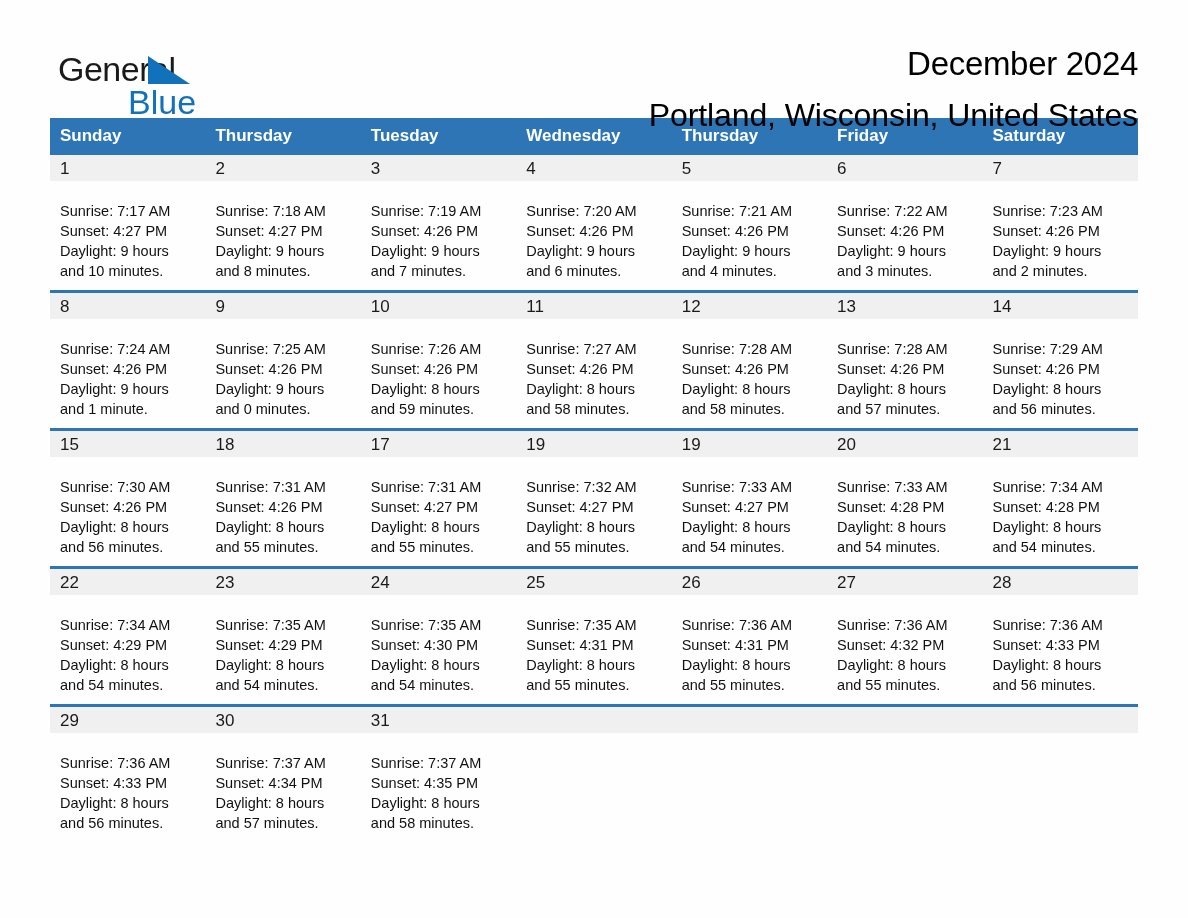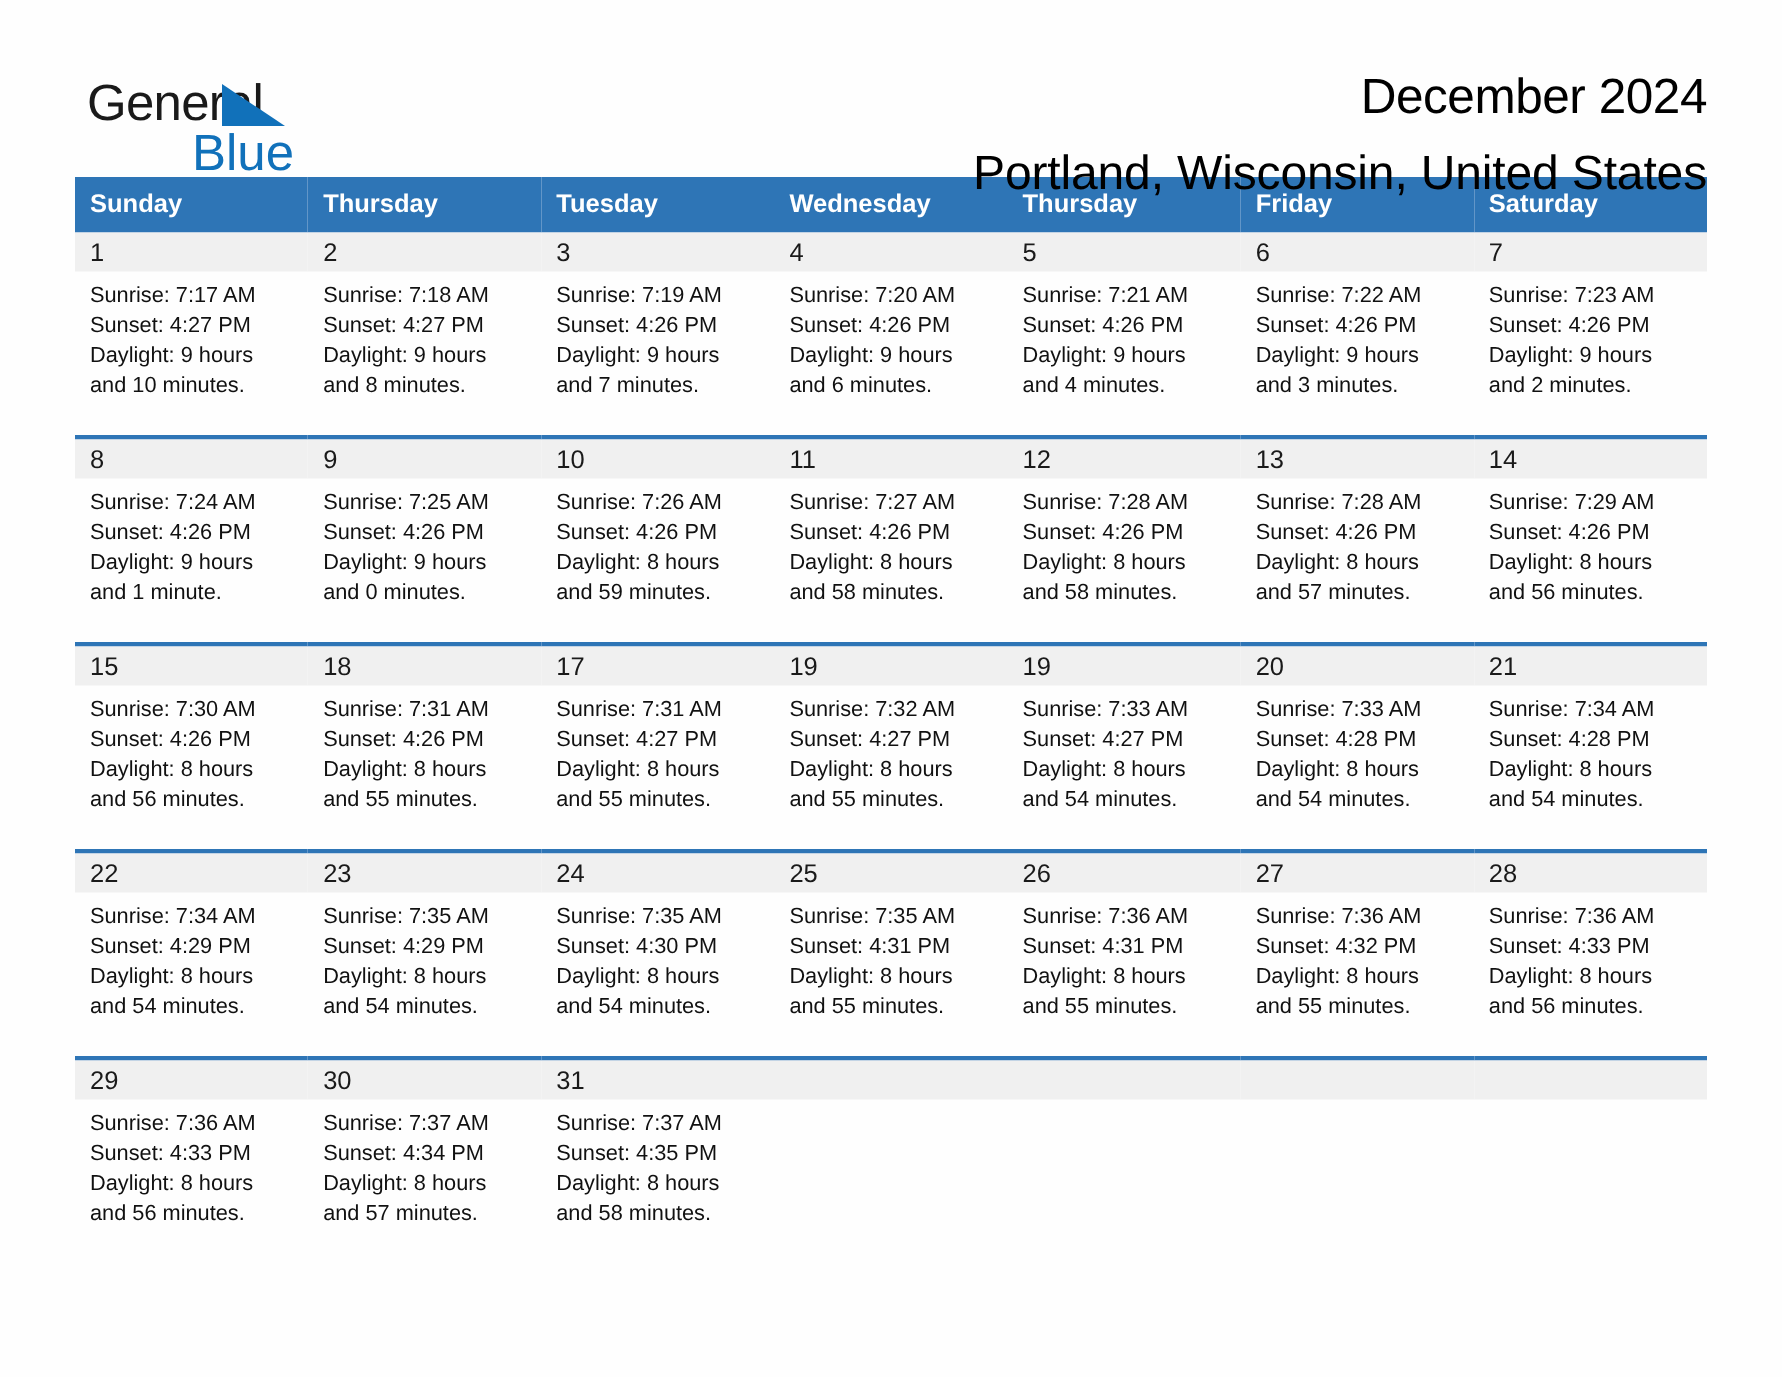--- a/index.html
+++ b/index.html
@@ -119,21 +119,21 @@
   .daynum-band {
     background: #f0f0f0;
     height: 26px;
     padding: 3px 0 0 10px;
     font-size: 17px;
     line-height: 1.25;
     color: #1a1a1a;
   }
 
   .info {
-    padding: 6px 8px 0 10px;
+    padding: 20px 8px 0 10px;
     font-size: 14.5px;
     line-height: 1.39;
     color: #111;
     white-space: pre-line;
   }
 
   .daycell.empty .daynum-band { background: #f0f0f0; }
 </style>
 </head>
 <body>

